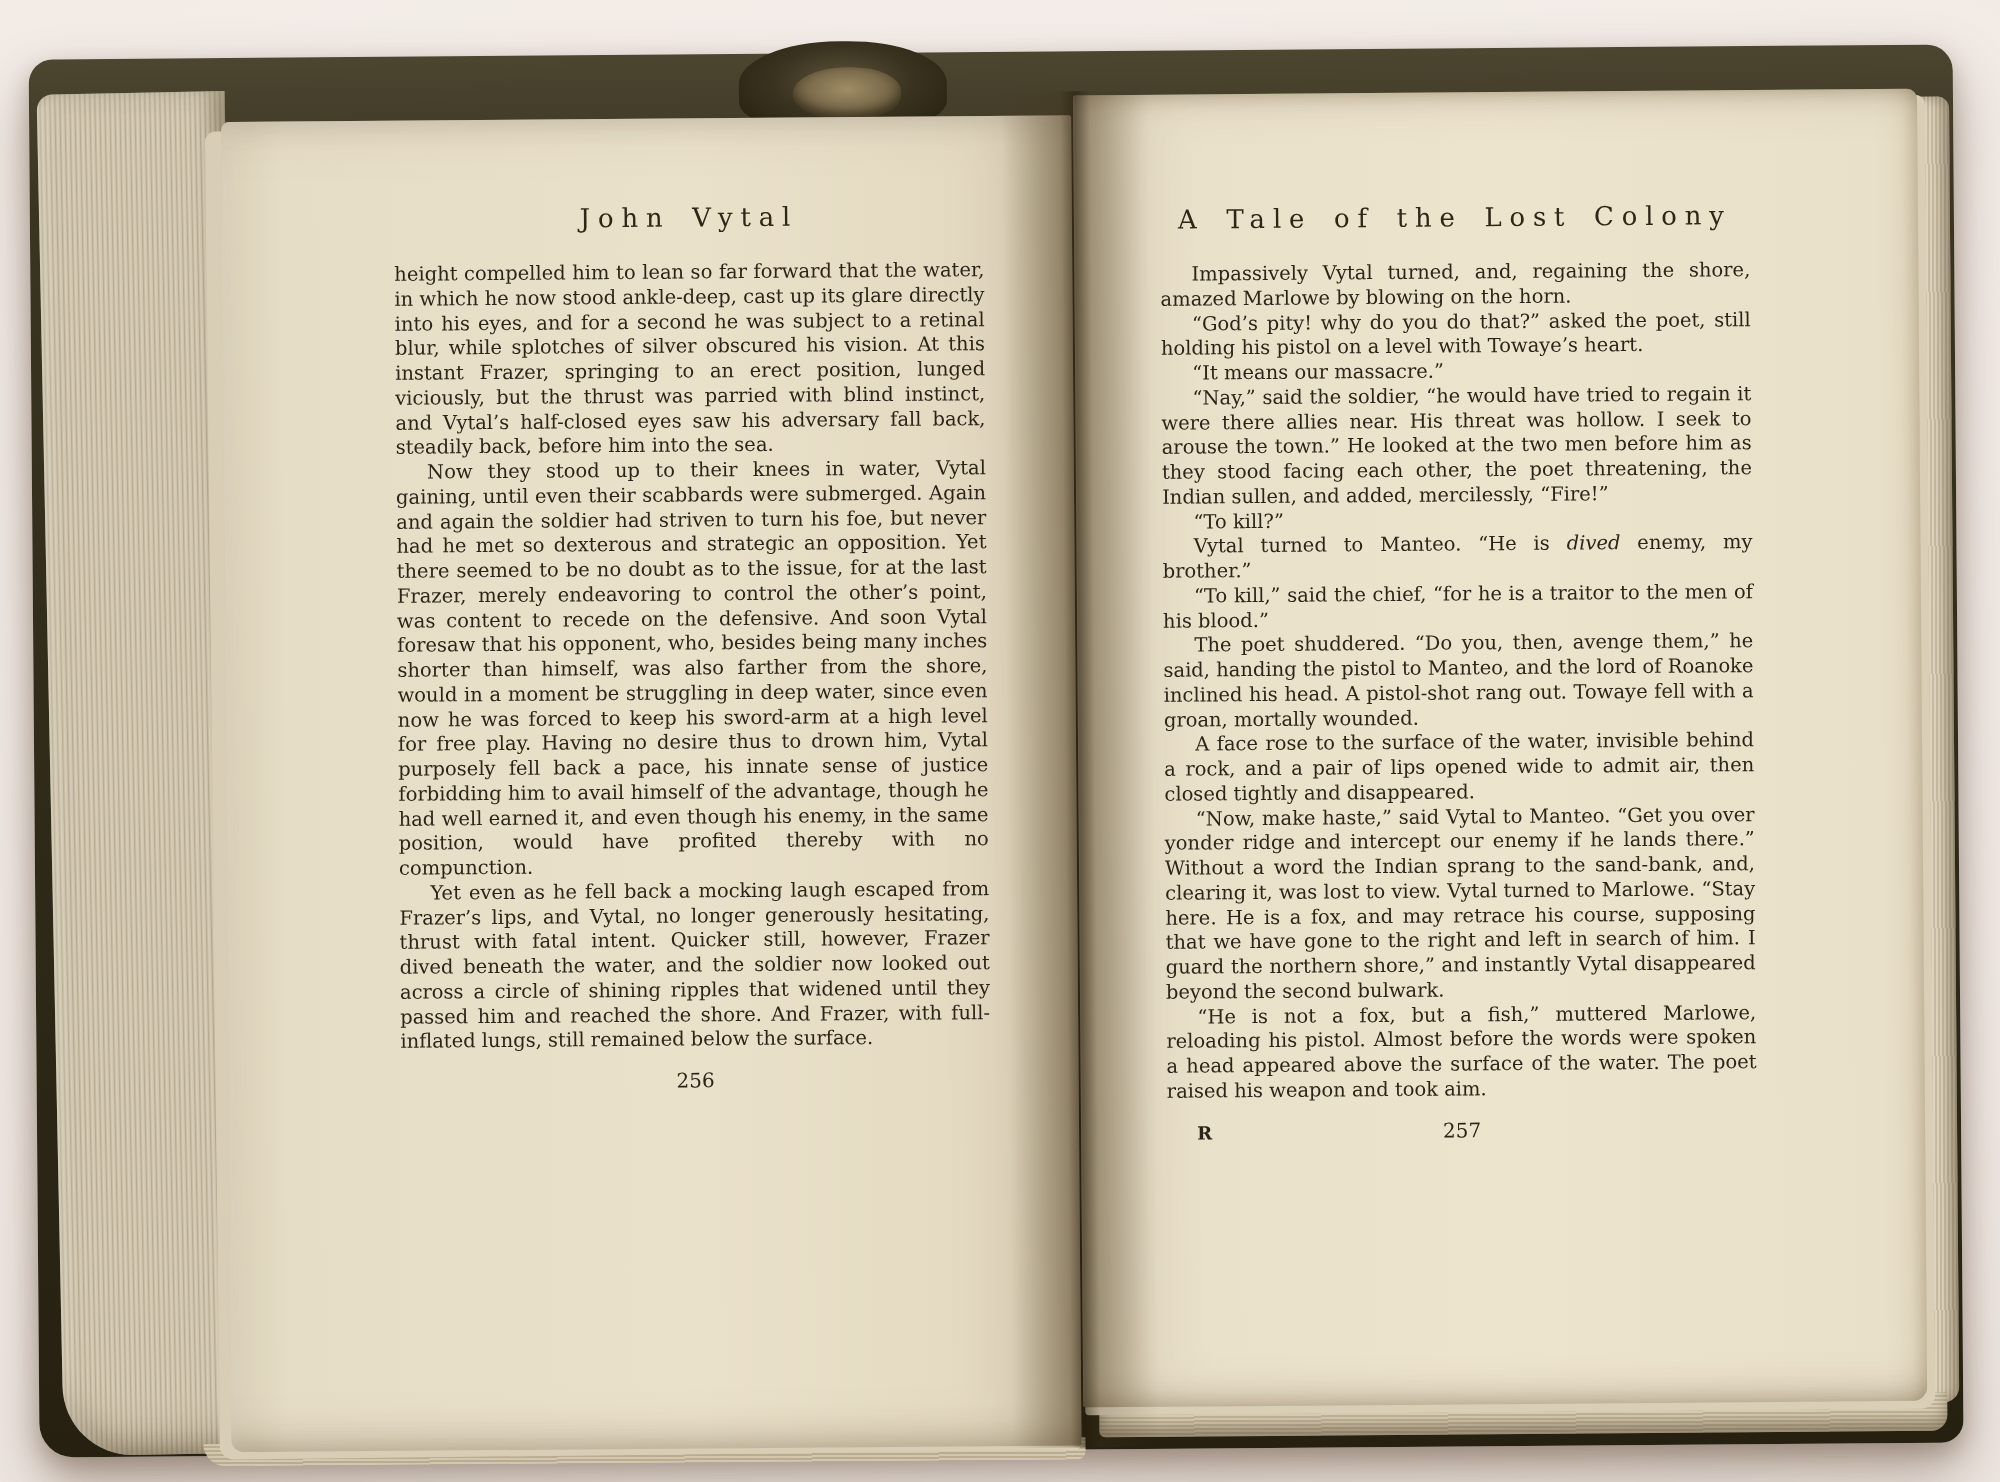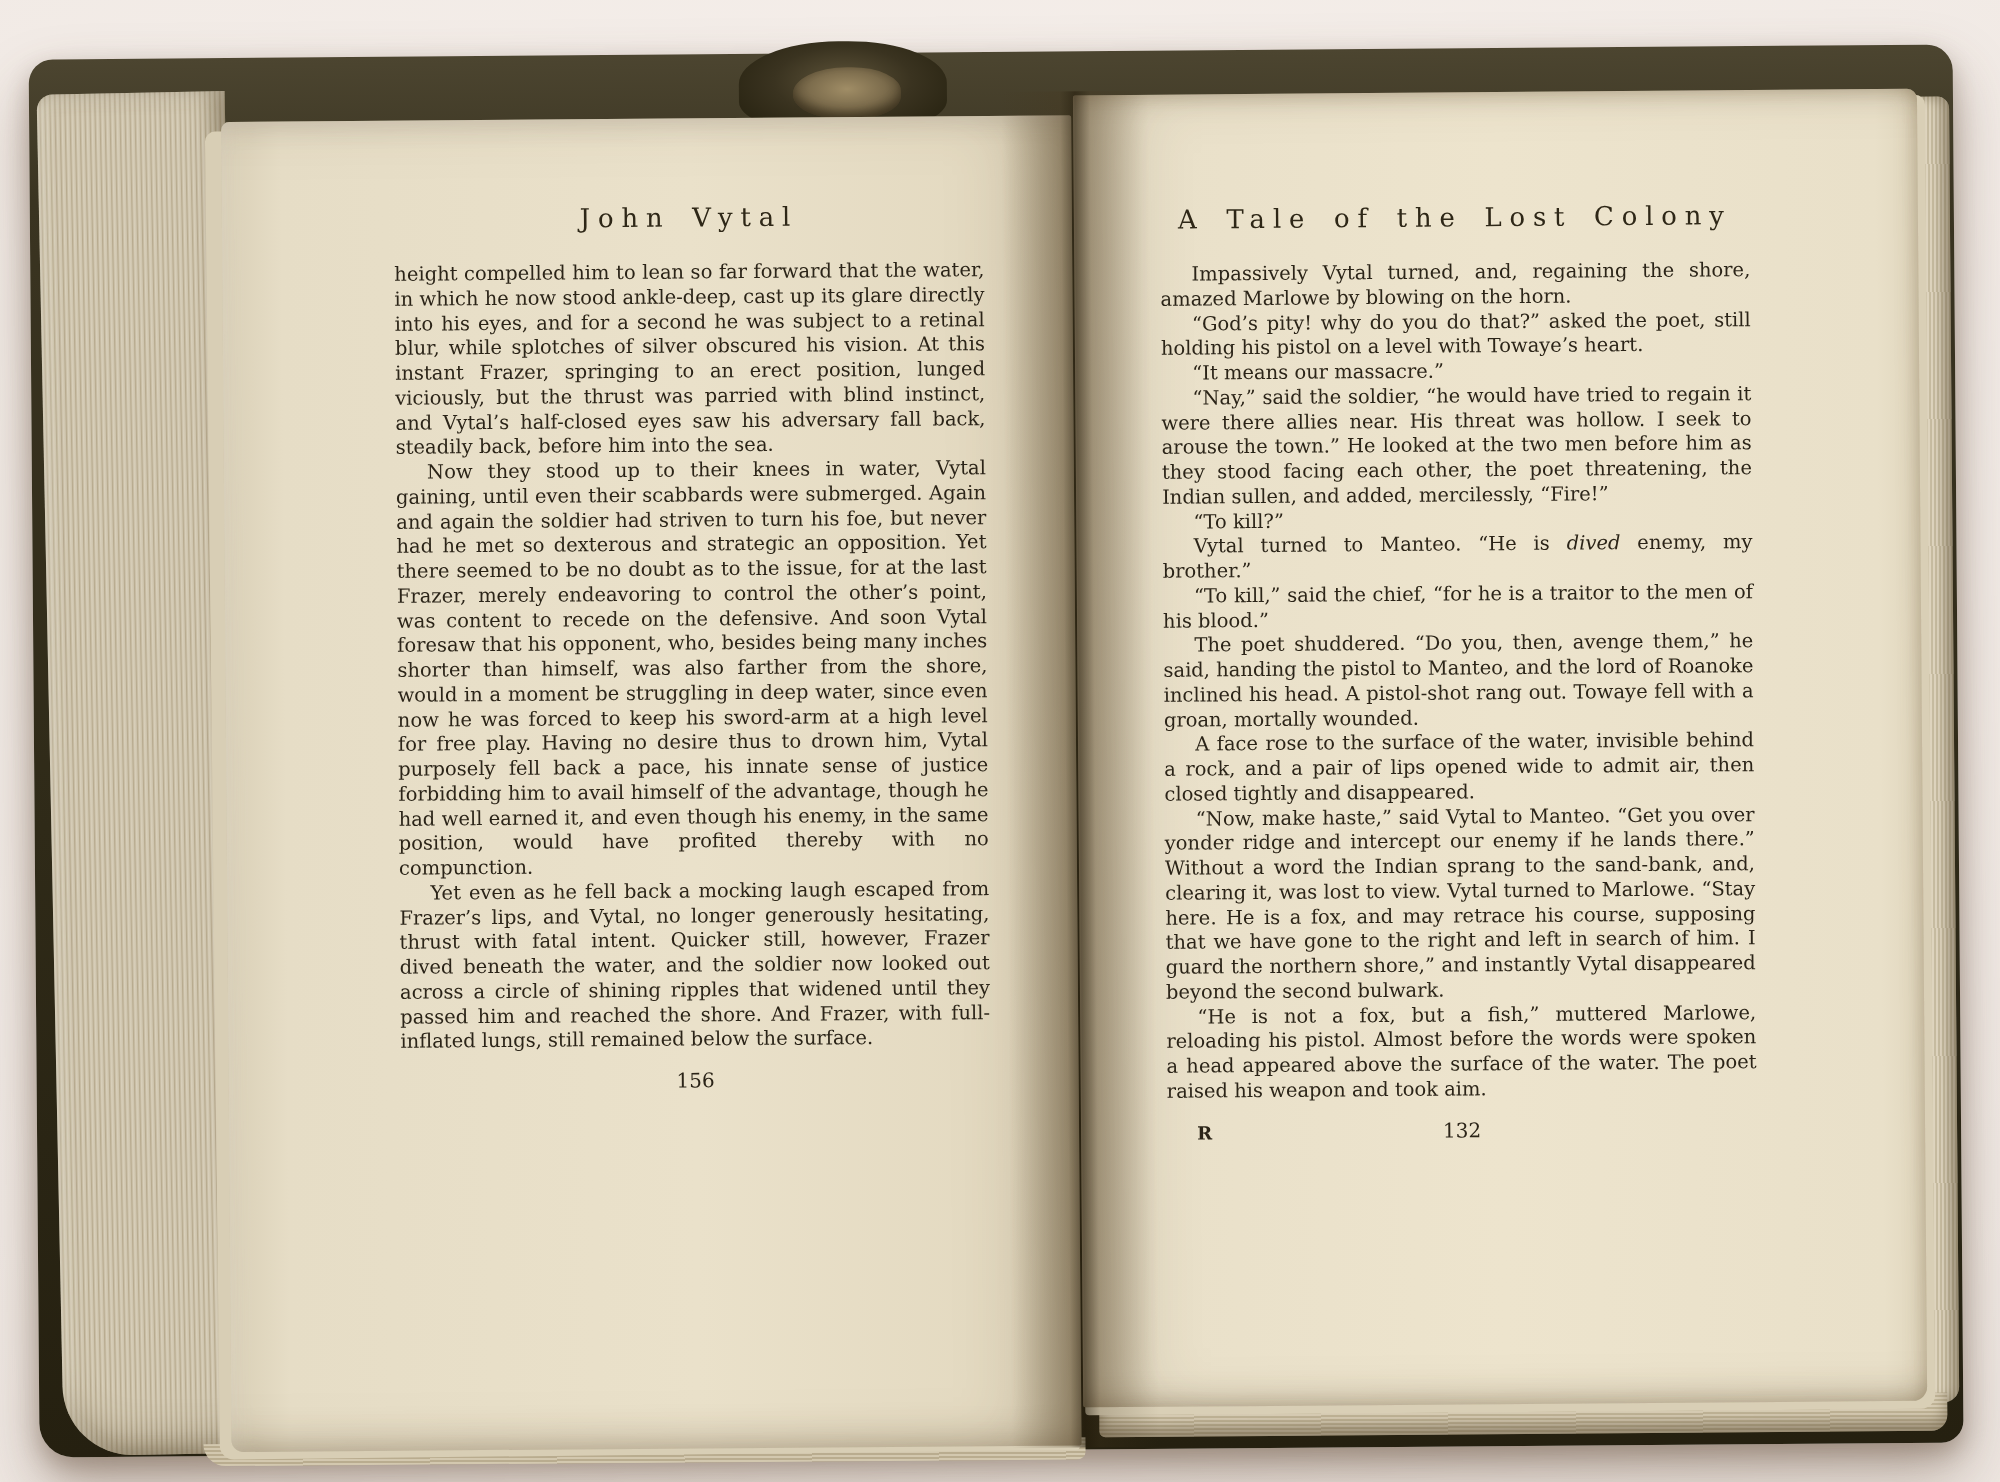--- a/index.html
+++ b/index.html
@@ -181,21 +181,21 @@
 
   <div class="page left-page">
     <div class="page-inner">
       <div class="running-head">John Vytal</div>
       <div class="body-text">
           <p>height compelled him to lean so far forward that the water, in which he now stood ankle-deep, cast up its glare directly into his eyes, and for a second he was subject to a retinal blur, while splotches of silver obscured his vision.  At this instant Frazer, springing to an erect position, lunged viciously, but the thrust was parried with blind instinct, and Vytal’s half-closed eyes saw his adversary fall back, steadily back, before him into the sea.</p>
           <p>Now they stood up to their knees in water, Vytal gaining, until even their scabbards were submerged. Again and again the soldier had striven to turn his foe, but never had he met so dexterous and strategic an opposition.  Yet there seemed to be no doubt as to the issue, for at the last Frazer, merely endeavoring to control the other’s point, was content to recede on the defensive.  And soon Vytal foresaw that his opponent, who, besides being many inches shorter than himself, was also farther from the shore, would in a moment be struggling in deep water, since even now he was forced to keep his sword-arm at a high level for free play.  Having no desire thus to drown him, Vytal purposely fell back a pace, his innate sense of justice forbidding him to avail himself of the advantage, though he had well earned it, and even though his enemy, in the same position, would have profited thereby with no compunction.</p>
           <p>Yet even as he fell back a mocking laugh escaped from Frazer’s lips, and Vytal, no longer generously hesitating, thrust with fatal intent.  Quicker still, however, Frazer dived beneath the water, and the soldier now looked out across a circle of shining ripples that widened until they passed him and reached the shore.  And Frazer, with full-inflated lungs, still remained below the surface.</p>
         </div>
       <div class="folio-row">
-        <span>156</span>
+        <span>256</span>
       </div>
     </div>
   </div>
 
   <div class="page right-page">
     <div class="page-inner">
       <div class="running-head">A Tale of the Lost Colony</div>
       <div class="body-text">
           <p>Impassively Vytal turned, and, regaining the shore, amazed Marlowe by blowing on the horn.</p>
           <p>“God’s pity! why do you do that?” asked the poet, still holding his pistol on a level with Towaye’s heart.</p>
@@ -204,20 +204,20 @@
           <p>“To kill?”</p>
           <p>Vytal turned to Manteo.  “He is <em>dived</em> enemy, my brother.”</p>
           <p>“To kill,” said the chief, “for he is a traitor to the men of his blood.”</p>
           <p>The poet shuddered.  “Do you, then, avenge them,” he said, handing the pistol to Manteo, and the lord of Roanoke inclined his head.  A pistol-shot rang out.  Towaye fell with a groan, mortally wounded.</p>
           <p>A face rose to the surface of the water, invisible behind a rock, and a pair of lips opened wide to admit air, then closed tightly and disappeared.</p>
           <p>“Now, make haste,” said Vytal to Manteo.  “Get you over yonder ridge and intercept our enemy if he lands there.”  Without a word the Indian sprang to the sand-bank, and, clearing it, was lost to view. Vytal turned to Marlowe.  “Stay here.  He is a fox, and may retrace his course, supposing that we have gone to the right and left in search of him.  I guard the northern shore,” and instantly Vytal disappeared beyond the second bulwark.</p>
           <p>“He is not a fox, but a fish,” muttered Marlowe, reloading his pistol.  Almost before the words were spoken a head appeared above the surface of the water.  The poet raised his weapon and took aim.</p>
         </div>
       <div class="folio-row">
         <span class="signature-mark">R</span>
-        <span>132</span>
+        <span>257</span>
       </div>
     </div>
   </div>
 
   <div class="gutter"></div>
 
 </div>
 
 </body></html>

